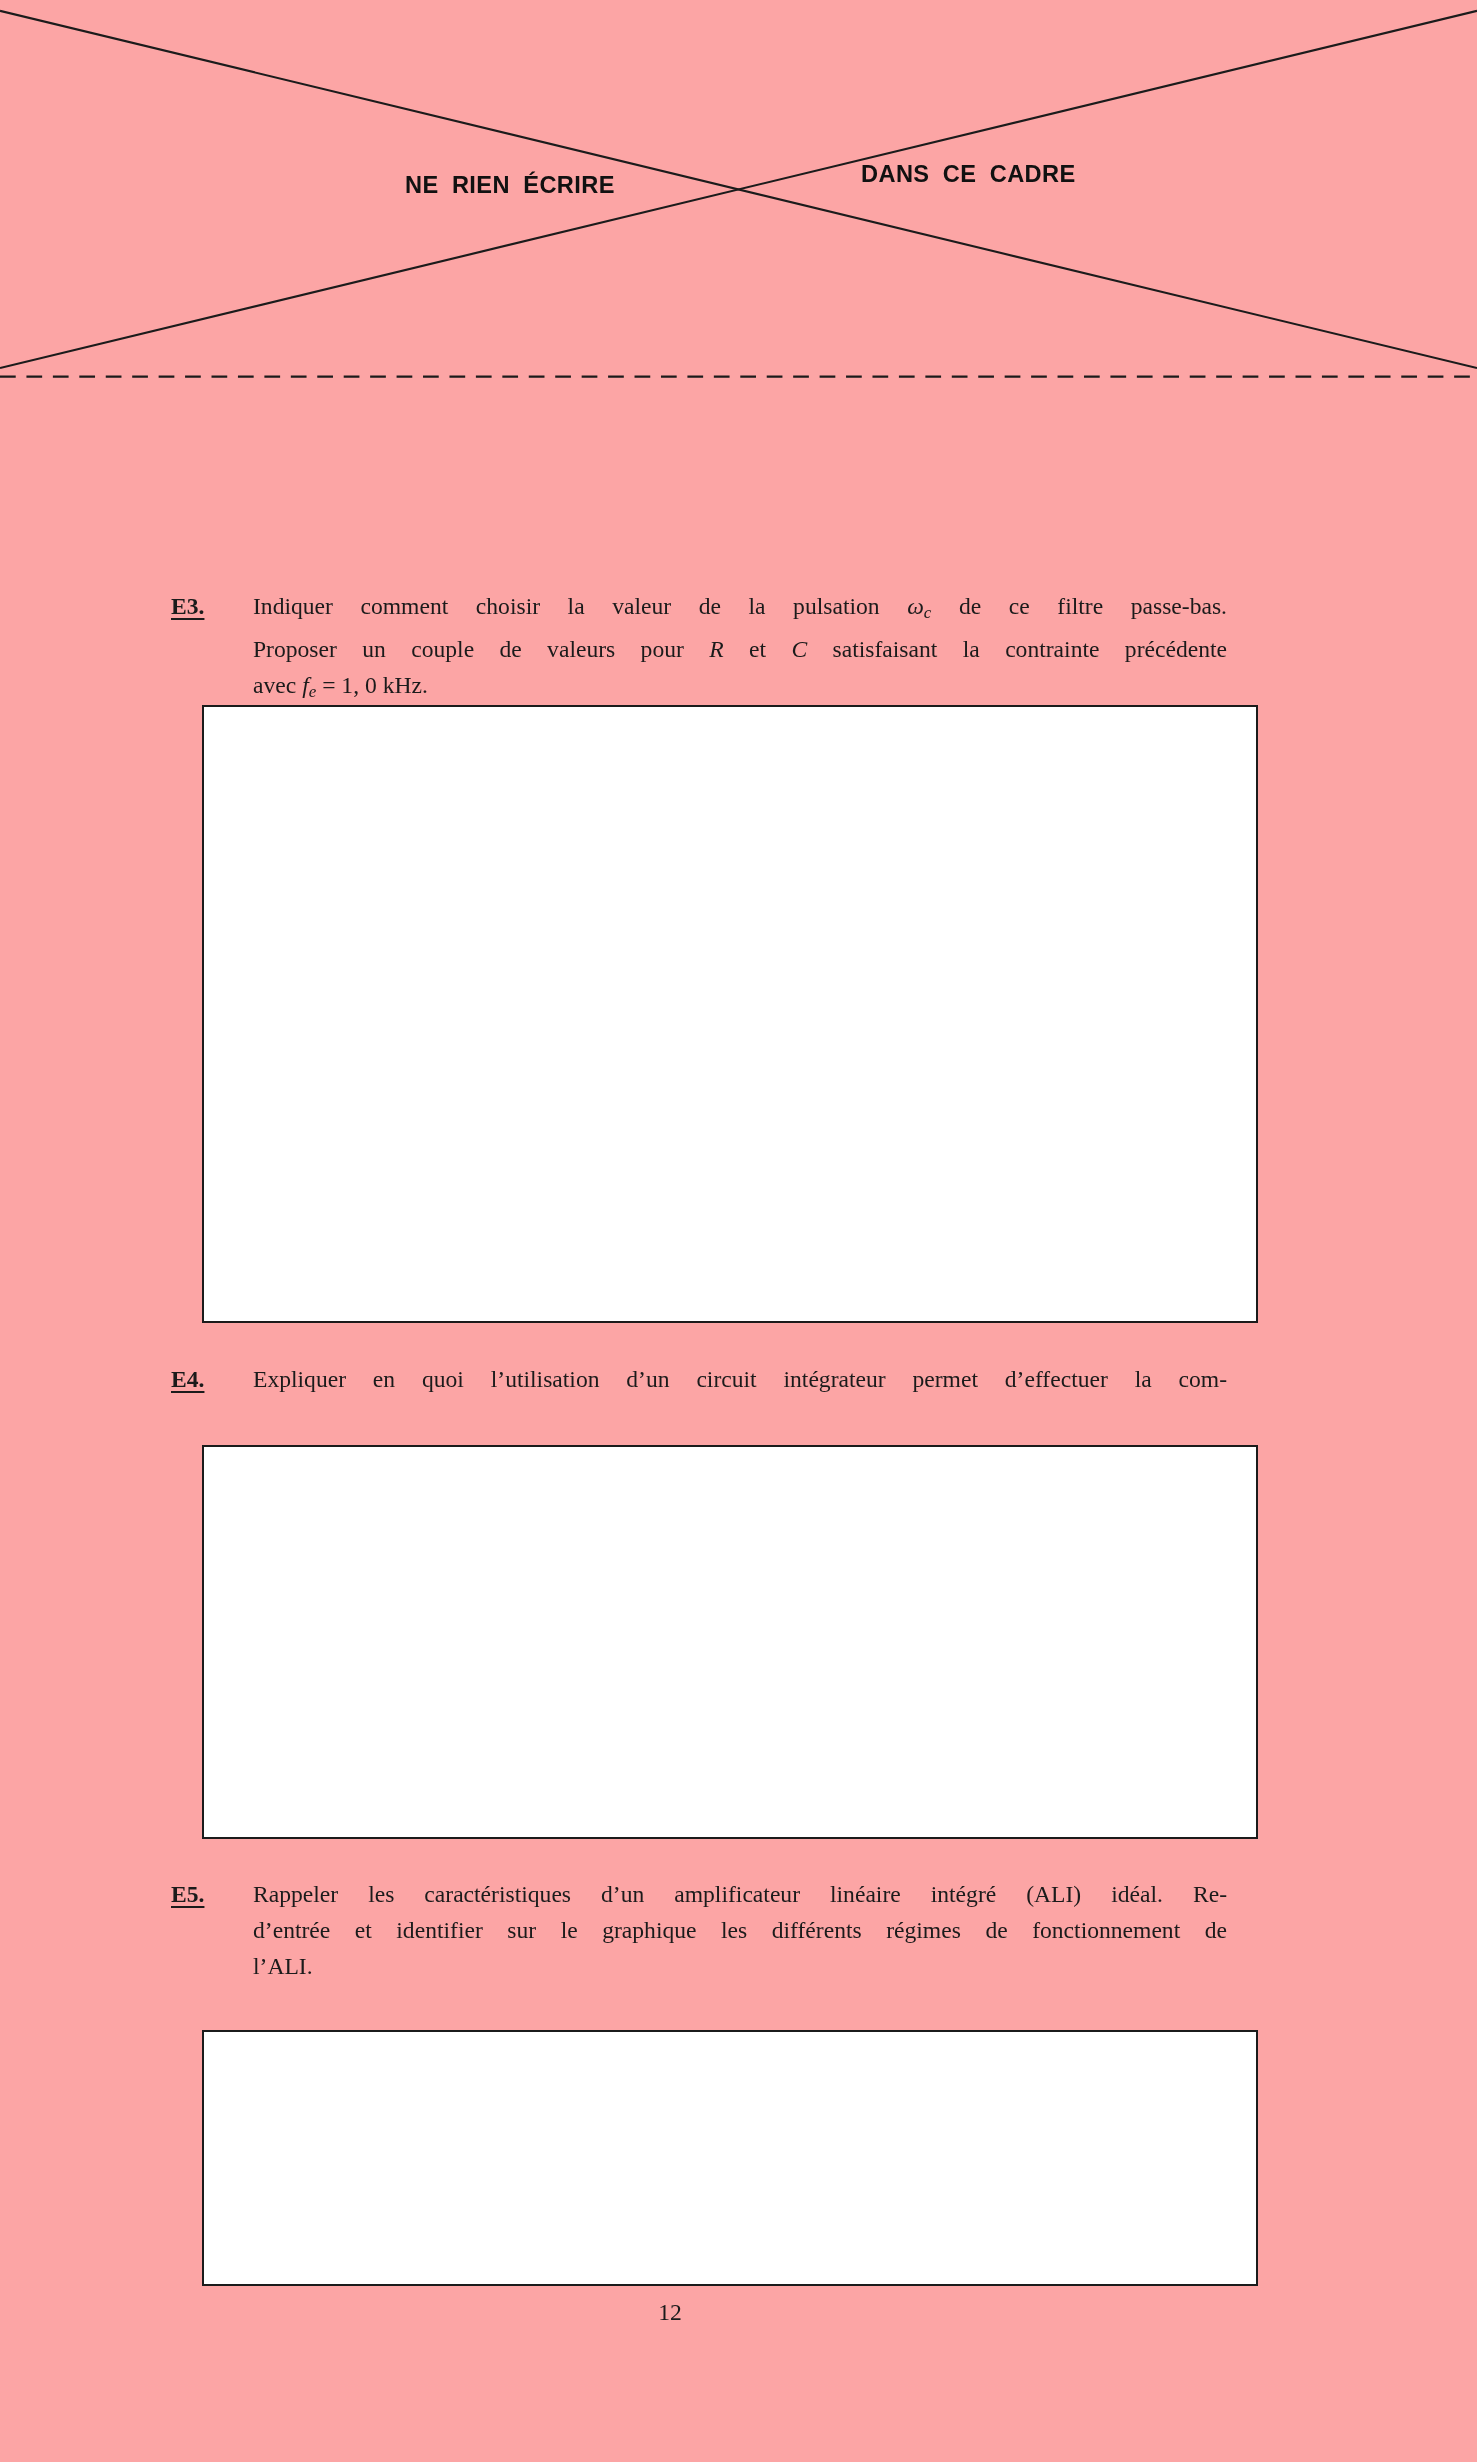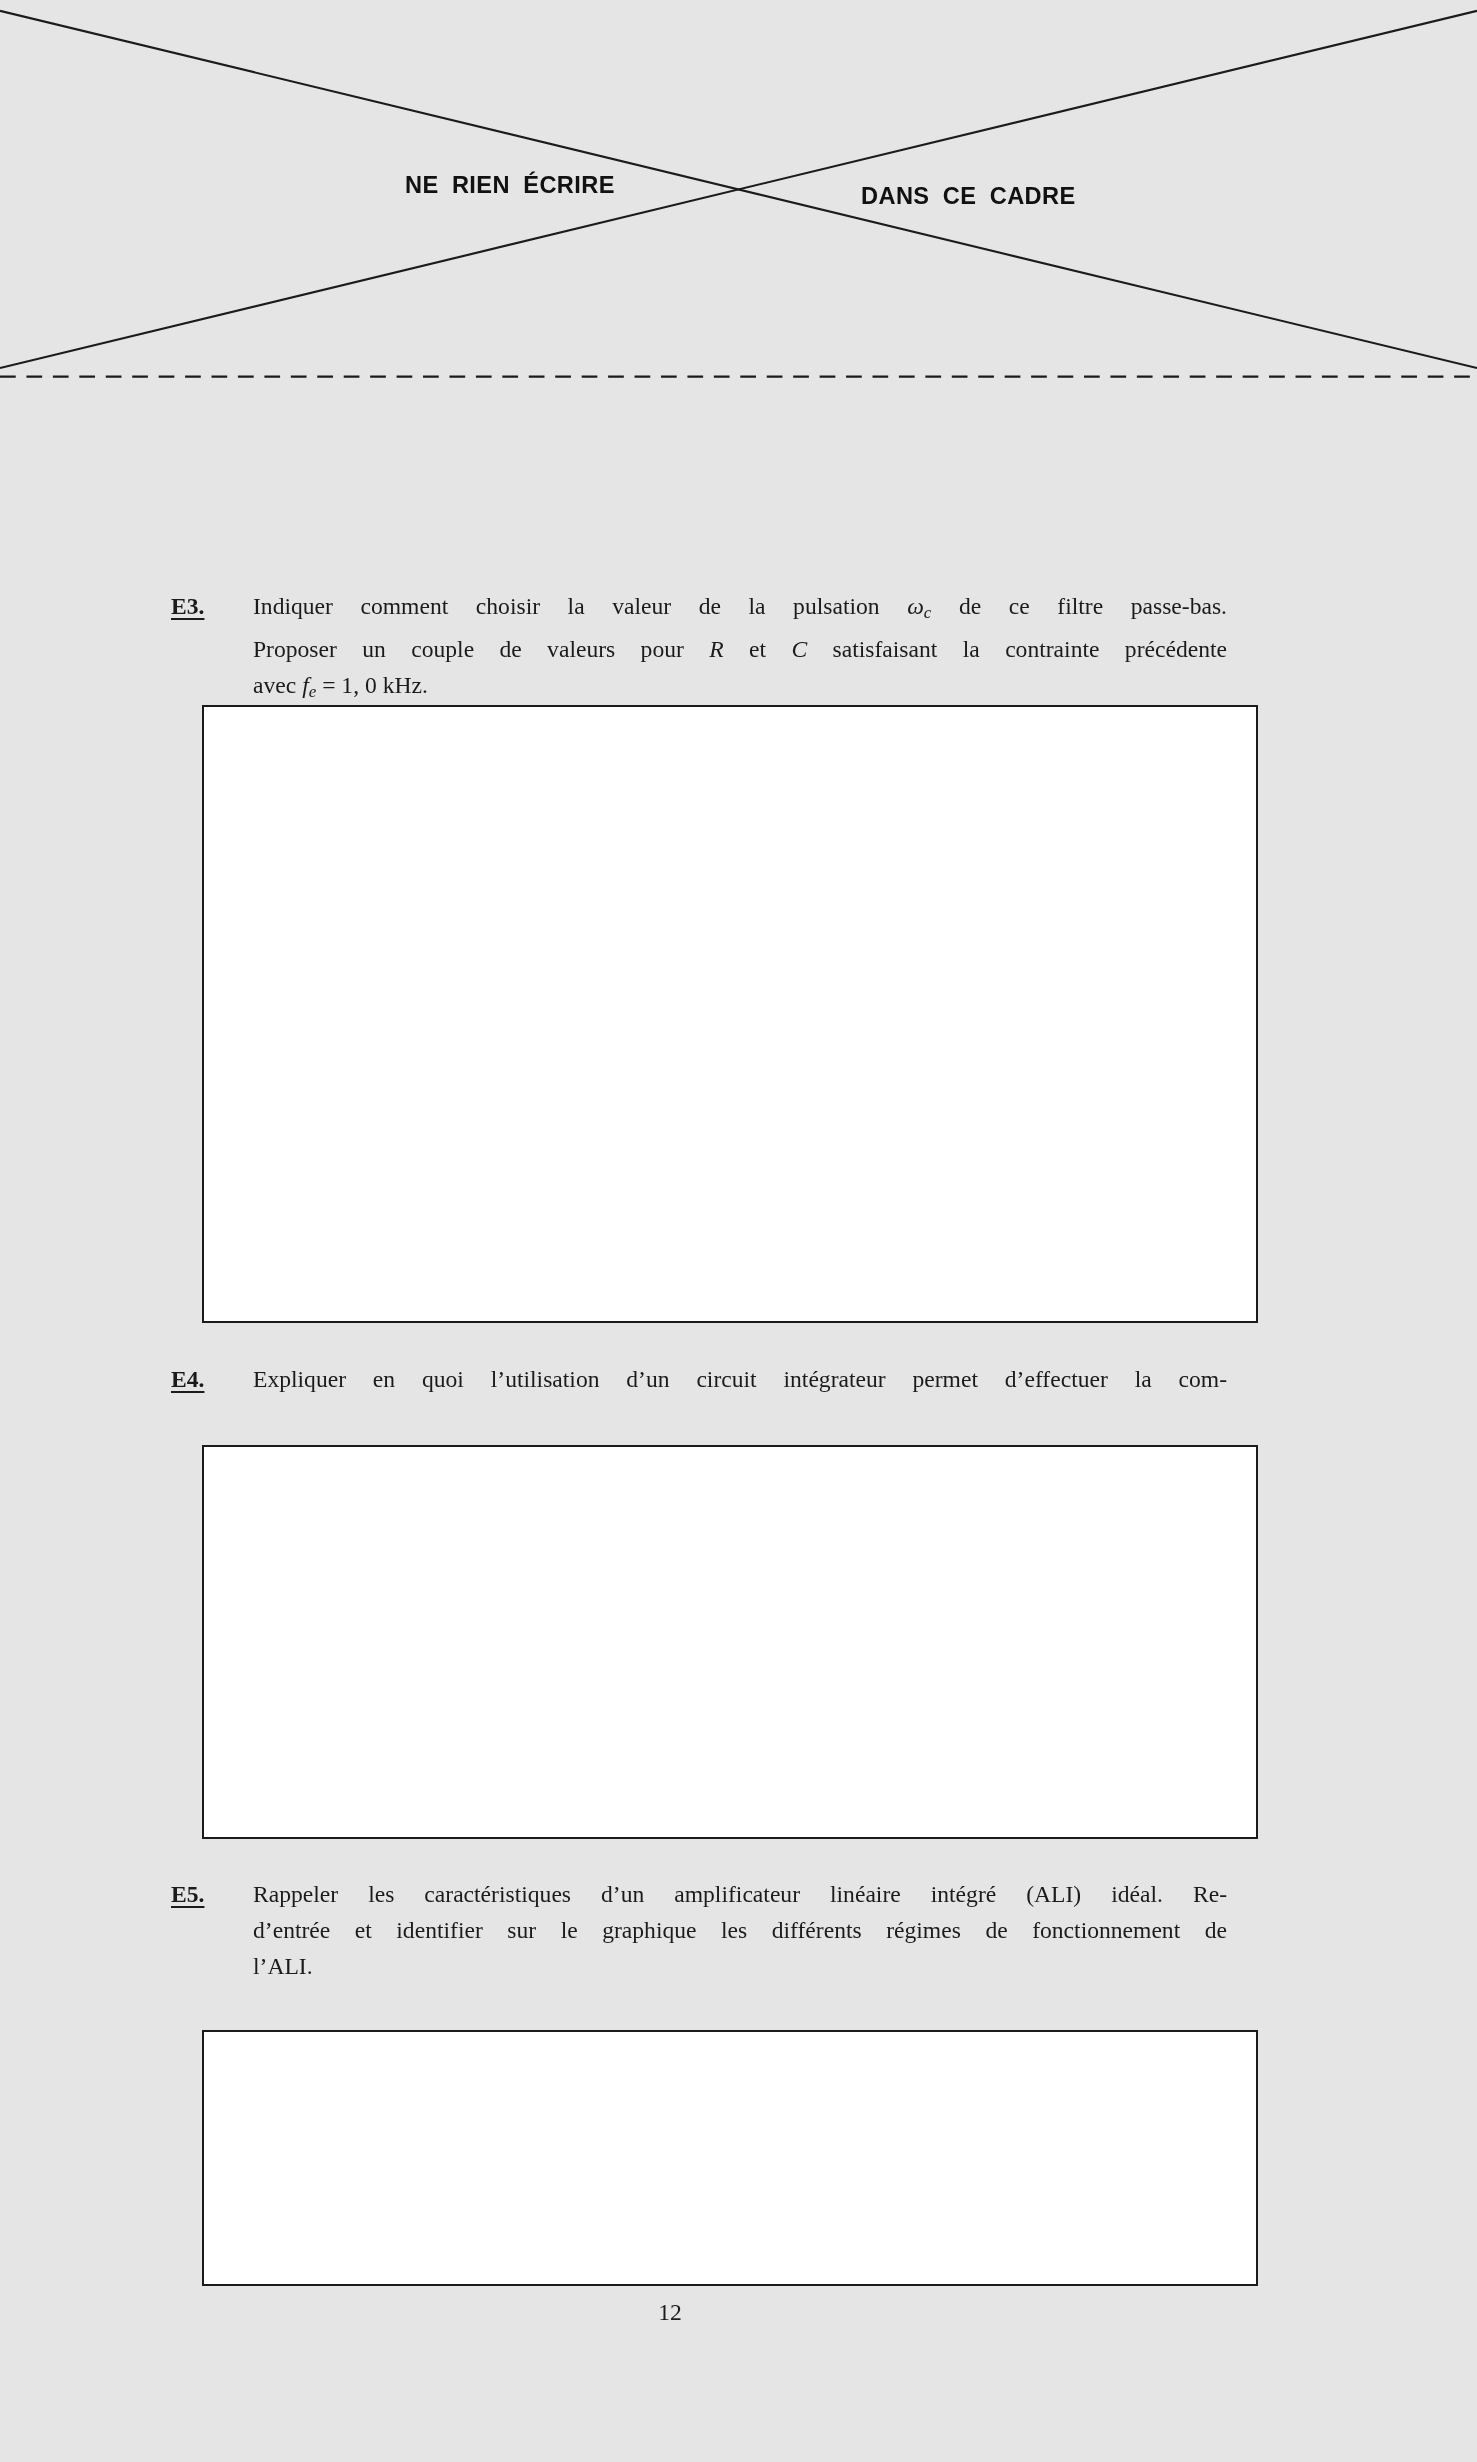--- a/index.html
+++ b/index.html
@@ -1,20 +1,20 @@
 <!DOCTYPE html>
 <html style="font-size:11.4px"><head>
 <meta charset="utf-8">
 <style>
   html, body { margin: 0; padding: 0; background: #ffffff; }
   .page {
     position: relative;
     width: 1477px;
     height: 2462px;
-    background: #e5e5e5;
+    background: #fca5a5;
     color: #1b1b1b;
     font-family: "Liberation Serif", "DejaVu Serif", serif;
     font-size: 23.6px;
     line-height: 36px;
     overflow: hidden;
   }
   .frame { position: absolute; left: 0; top: 0; }
   .frame-label {
     position: absolute;
     font-family: "Liberation Sans", "DejaVu Sans", sans-serif;
@@ -58,21 +58,21 @@
 <div class="page">
 
   <svg class="frame" width="1477" height="386" viewBox="0 0 2067 540">
     <line x1="0" y1="15" x2="2067" y2="515" stroke="#1b1b1b" stroke-width="3"></line>
     <line x1="2067" y1="15" x2="0" y2="515" stroke="#1b1b1b" stroke-width="3"></line>
     <line x1="0" y1="527" x2="2067" y2="527" stroke="#1b1b1b" stroke-width="3" stroke-dasharray="22 15"></line>
   </svg>
 
   <div class="frame-label" style="left:405px; top:167px;">NE RIEN ÉCRIRE</div>
 
-  <div class="frame-label" style="left:861px; top:178px;">DANS CE CADRE</div>
+  <div class="frame-label" style="left:861px; top:156px;">DANS CE CADRE</div>
 
   <div class="q" style="top:588px;">
     <div class="q-label">E3.</div>
     <div>
         <div class="qline"><span>Indiquer comment choisir la valeur de la pulsation </span><span class="i">ω</span><span class="sub">c</span><span> de ce filtre passe-bas.</span></div>
         <div class="qline"><span>Proposer un couple de valeurs pour </span><span class="i">R</span><span> et </span><span class="i">C</span><span> satisfaisant la contrainte précédente</span></div>
         <div class="qline last"><span>avec </span><span class="i">f</span><span class="sub">e</span><span> = 1, 0 kHz.</span></div>
       </div>
   </div>
   <div class="abox" style="left:202px; top:705px; width:1056px; height:618px;"></div>

